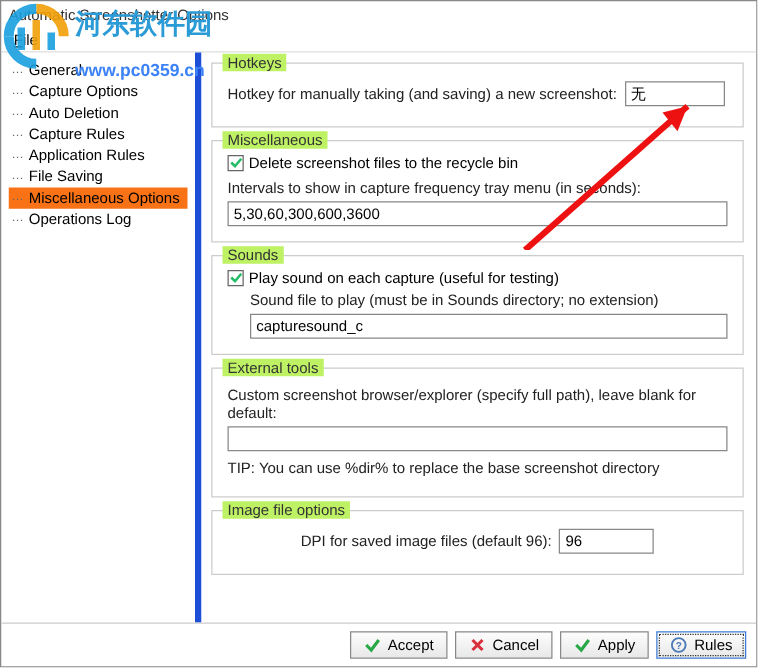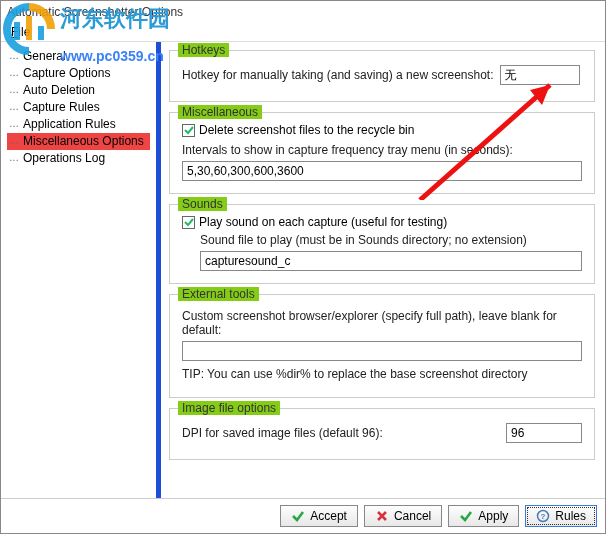--- a/index.html
+++ b/index.html
@@ -55,39 +55,39 @@
 }
 .tree .item::before {
   content: "…";
   position: absolute;
   left: 2px;
   top: 0;
   color: #666;
   font-size: 10px;
 }
 .tree .item.selected {
-  background: #ef4444;
+  background: #f97316;
   color: #000;
 }
 .main {
   flex: 1;
   padding: 8px 10px 8px 8px;
   overflow: auto;
 }
 .groupbox {
   border: 1px solid #ccc;
   margin-bottom: 10px;
   padding: 10px 12px 12px 12px;
   position: relative;
 }
 .groupbox .legend {
   position: absolute;
   top: -8px;
   left: 8px;
-  background: #84cc16;
+  background: #bef264;
   padding: 0 4px;
   font-size: 12px;
   color: #333;
 }
 .row { display: flex; align-items: center; gap: 6px; margin: 4px 0; flex-wrap: wrap; }
 .label { color: #222; }
 .indent { margin-left: 18px; }
 input[type="text"] {
   border: 1px solid #888;
   padding: 2px 4px;
@@ -181,20 +181,21 @@
 
   <div class="body">
 
     <div class="sidebar">
       <div class="tree">
         <div class="item"><span>General</span></div>
         <div class="item"><span>Capture Options</span></div>
         <div class="item"><span>Auto Deletion</span></div>
         <div class="item"><span>Capture Rules</span></div>
         <div class="item"><span>Application Rules</span></div>
+        <div class="item"><span>File Saving</span></div>
         <div class="item selected"><span>Miscellaneous Options</span></div>
         <div class="item"><span>Operations Log</span></div>
       </div>
     </div>
 
     <div class="main">
 
       <div class="groupbox">
         <div class="legend">Hotkeys</div>
         <div class="row">
@@ -243,21 +244,21 @@
           <span class="label">Custom screenshot browser/explorer (specify full path), leave blank for default:</span>
         </div>
         <input type="text" style="width: 100%;" value="">
         <div class="row" style="margin-top:6px">
           <span class="label">TIP: You can use %dir% to replace the base screenshot directory</span>
         </div>
       </div>
 
       <div class="groupbox">
         <div class="legend">Image file options</div>
-        <div class="row" style="justify-content:space-between">
+        <div class="row" style="justify-content:center">
           <span class="label">DPI for saved image files (default 96):</span>
           <input type="text" style="width: 76px;" value="96">
         </div>
       </div>
 
     </div>
   </div>
 
   <div class="buttons">
     <div class="btn">

